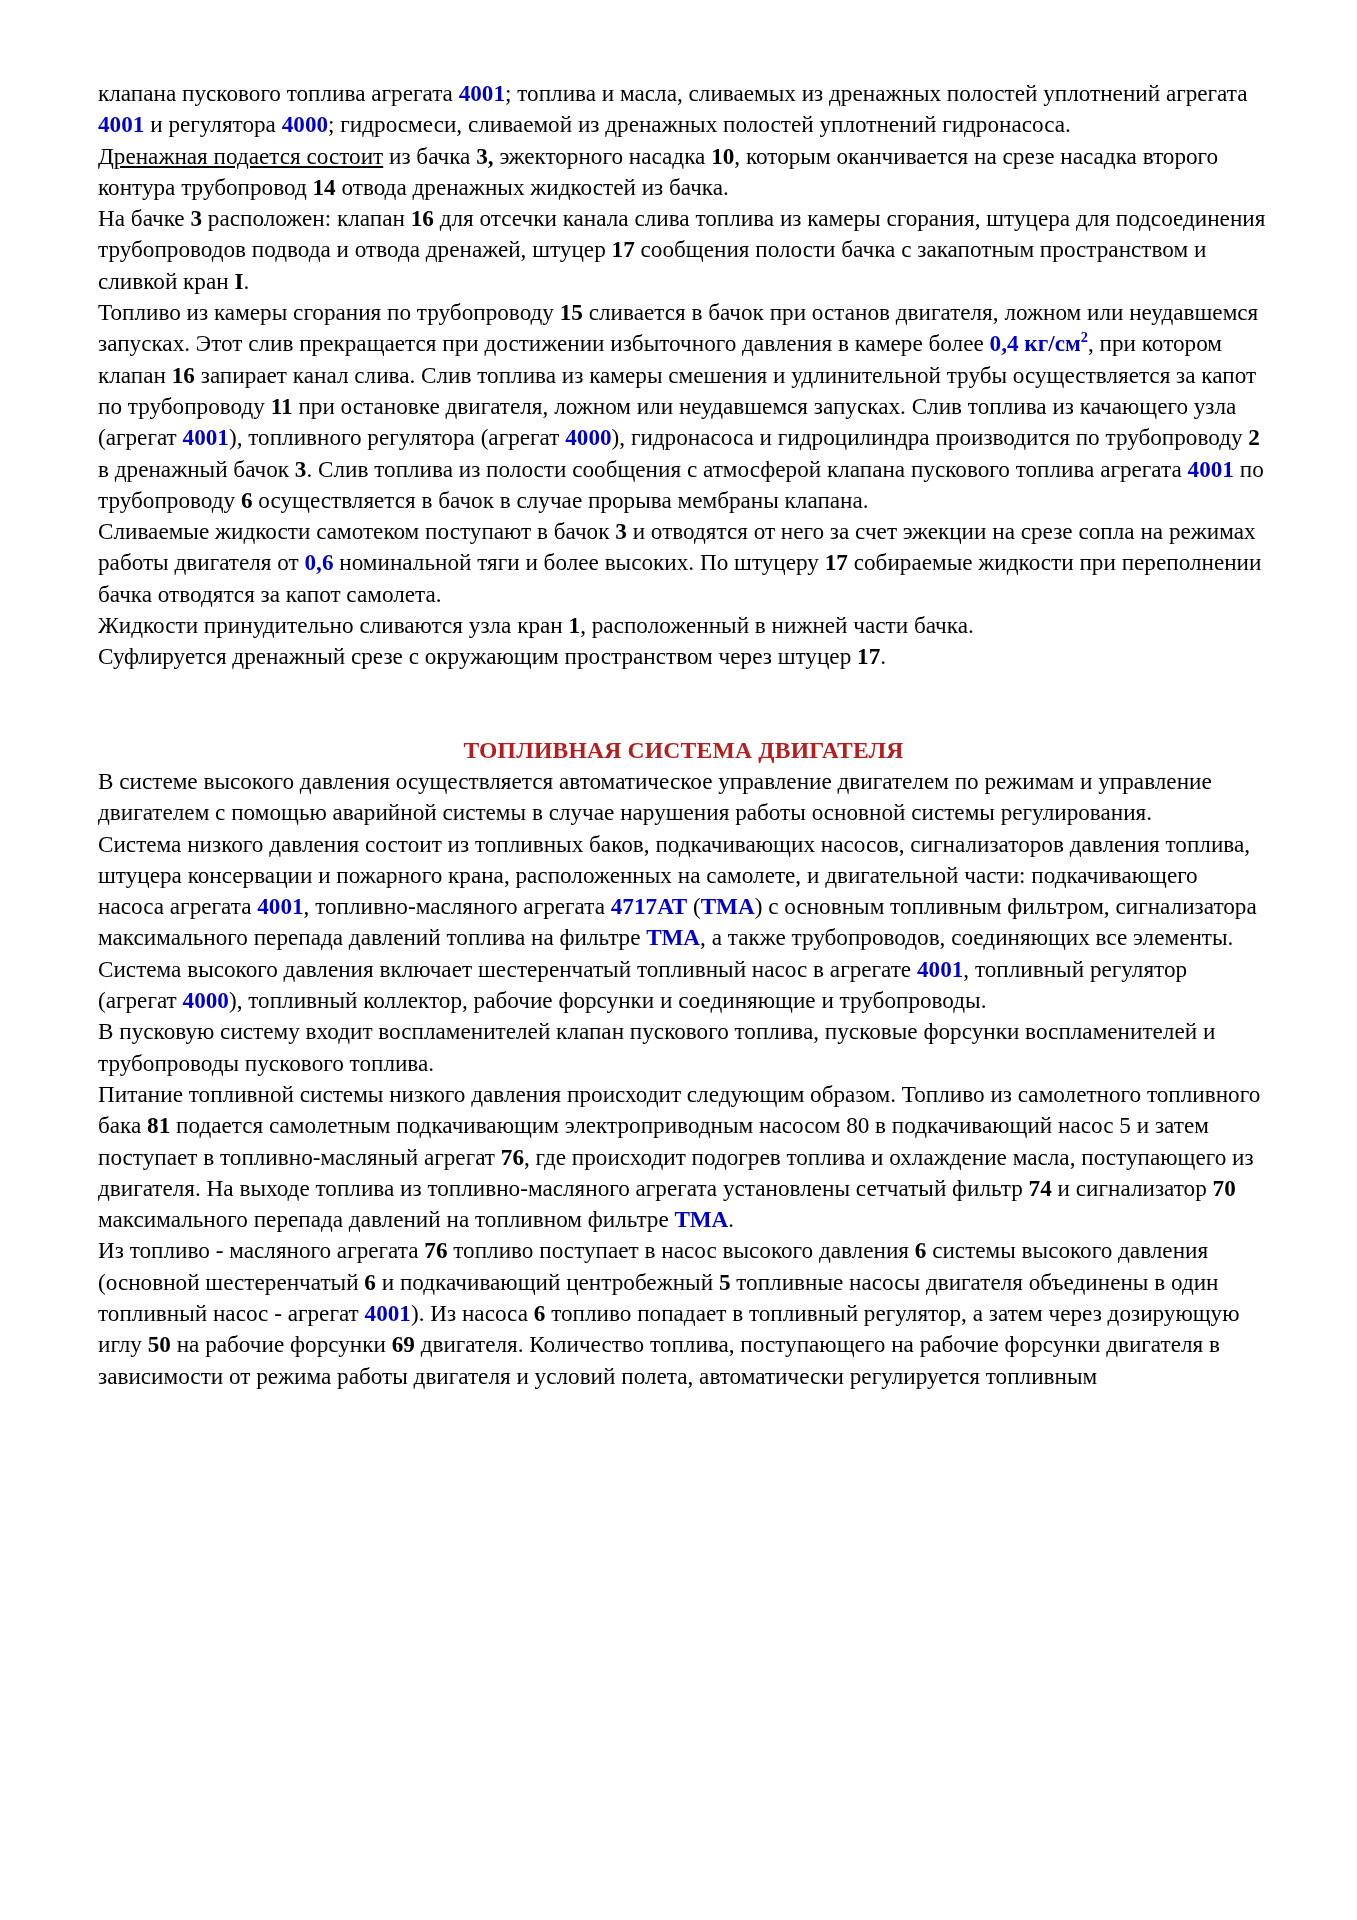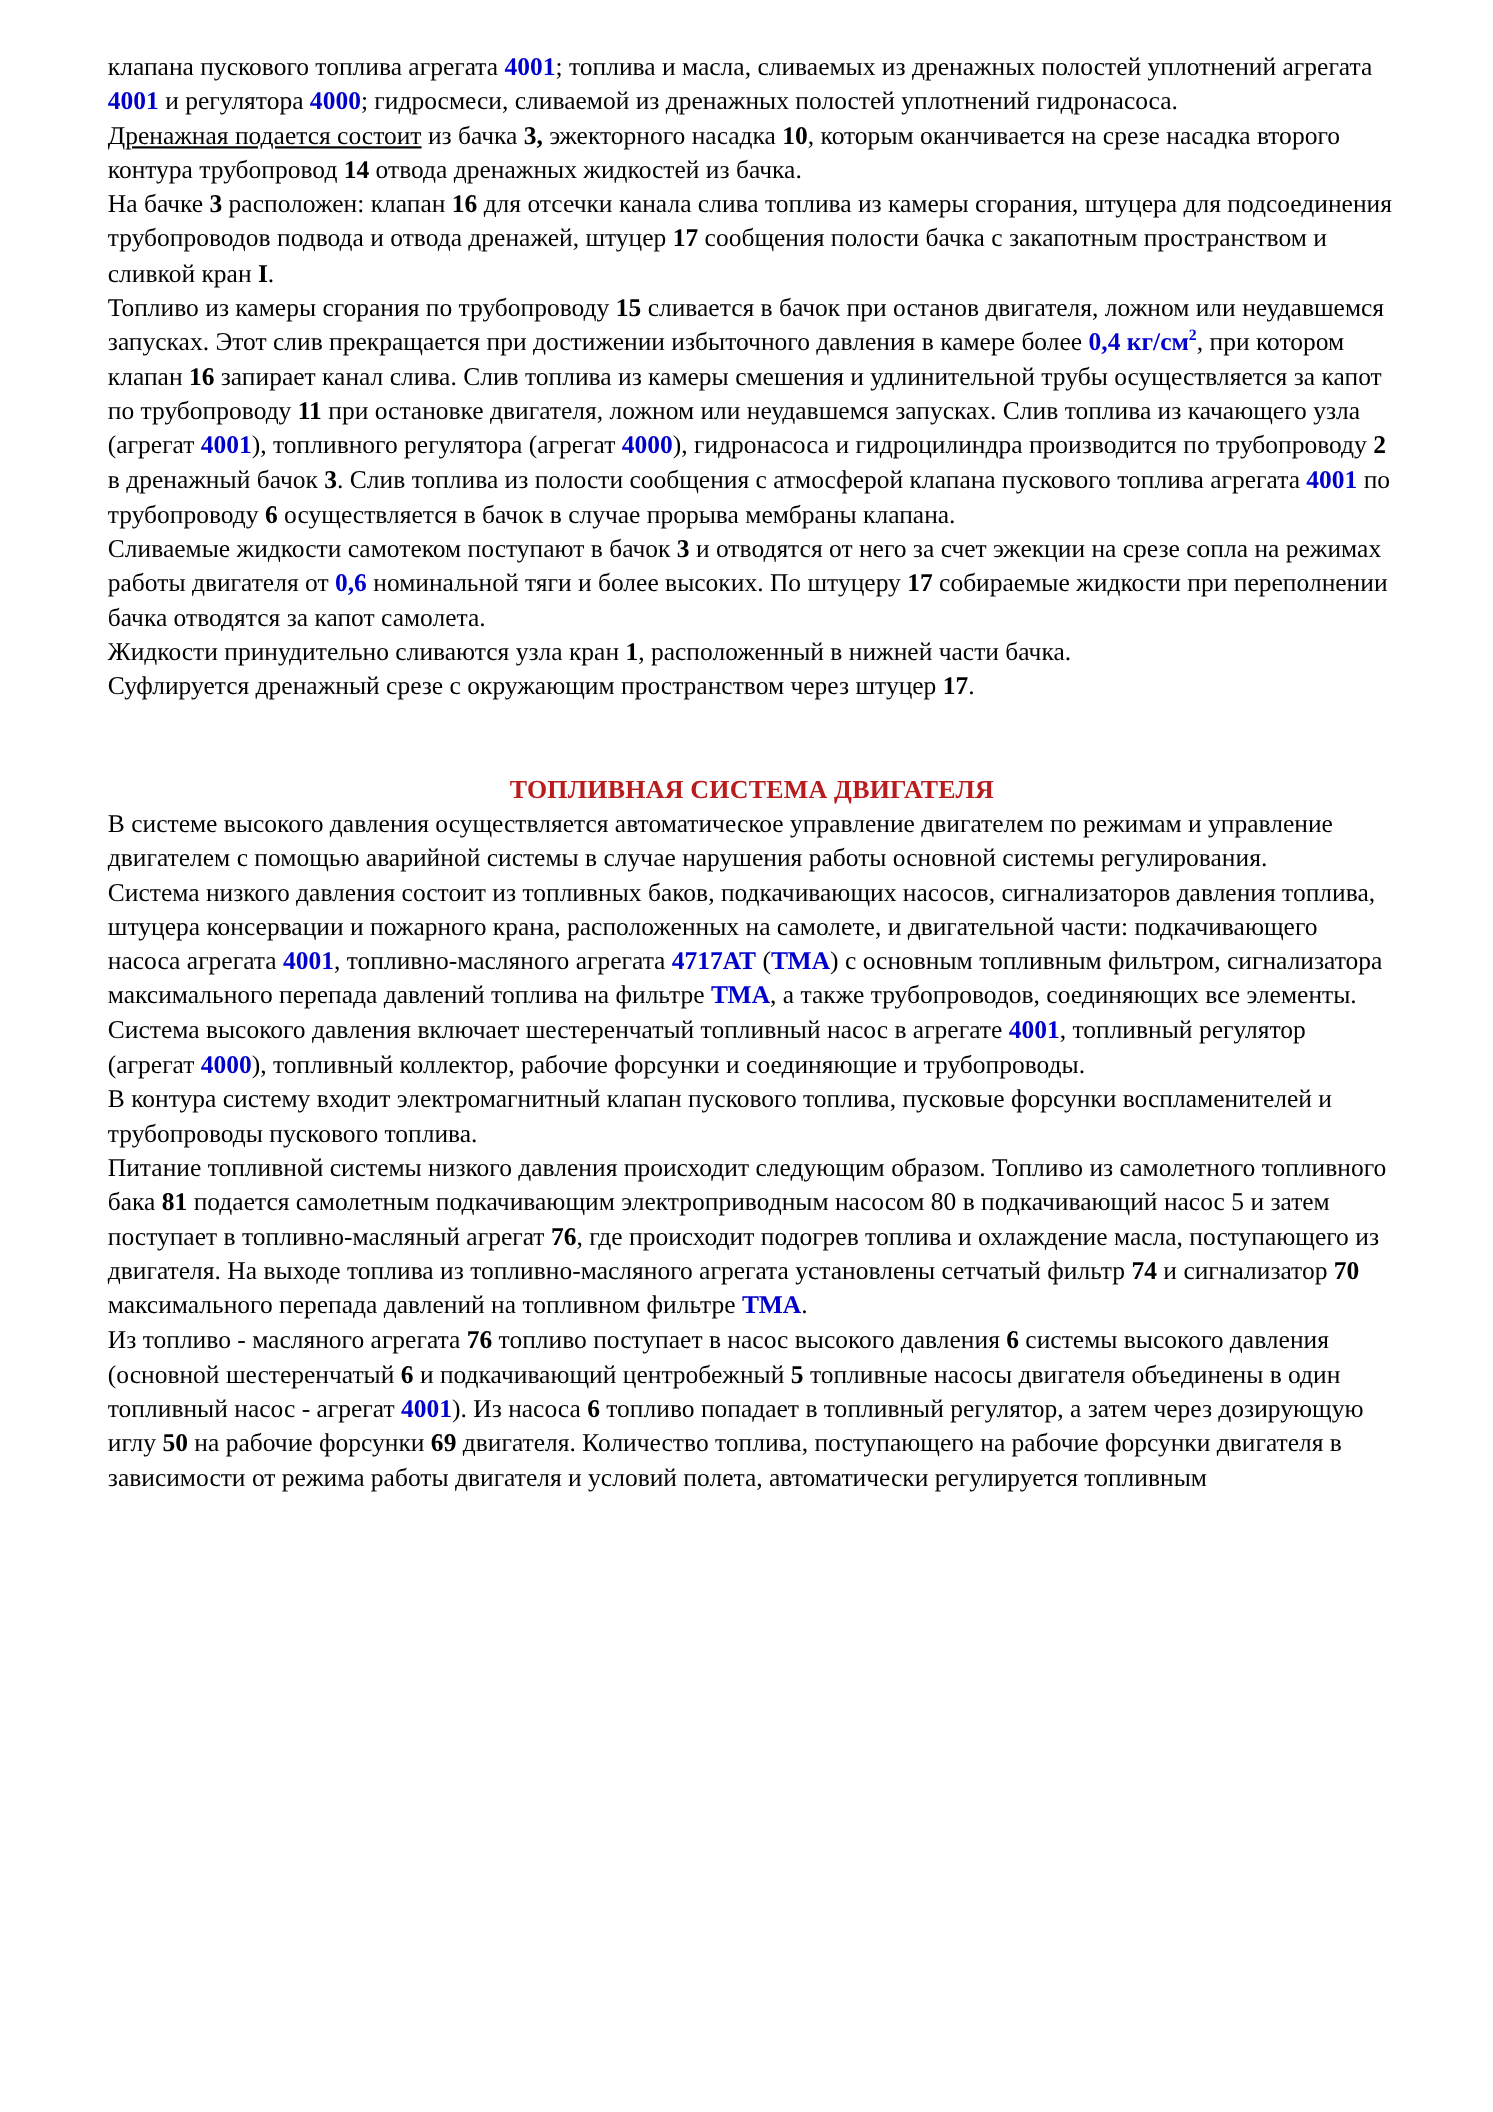--- a/index.html
+++ b/index.html
@@ -12,21 +12,21 @@
     font-family: "Liberation Serif", "DejaVu Serif", serif;
     color: #000000;
   }
   .page {
     width: 1357px;
     height: 1920px;
     box-sizing: border-box;
     background: #ffffff;
     position: relative;
     overflow: hidden;
-    padding: 46px 88px 0 98px;
+    padding: 78px 88px 0 98px;
   }
   .doc-body {
     font-size: 23.2px;
     line-height: 31.3px;
     text-align: left;
   }
   p.para {
     margin: 0;
     text-indent: 0;
     
@@ -83,20 +83,20 @@
 
     <p class="section-title">ТОПЛИВНАЯ СИСТЕМА ДВИГАТЕЛЯ</p>
 
 
     <p class="para">В системе высокого давления осуществляется автоматическое управление двигателем по режимам и управление двигателем с помощью аварийной системы в случае нарушения работы основной системы регулирования.</p>
 
     <p class="para"><span>Система низкого давления состоит из топливных баков, подкачивающих насосов, сигнализаторов давления топлива, штуцера консервации и пожарного крана, расположенных на самолете, и двигательной части: подкачивающего насоса агрегата </span><span class="blue">4001</span><span>, топливно-масляного агрегата </span><span class="blue">4717АТ</span><span> (</span><span class="blue">ТМА</span><span>) с основным топливным фильтром, сигнализатора максимального перепада давлений топлива на фильтре </span><span class="blue">ТМА</span><span>, а также трубопроводов, соединяющих все элементы.</span></p>
 
     <p class="para"><span>Система высокого давления включает шестеренчатый топливный насос в агрегате </span><span class="blue">4001</span><span>, топливный регулятор (агрегат </span><span class="blue">4000</span><span>), топливный коллектор, рабочие форсунки и соединяющие и трубопроводы.</span></p>
 
-    <p class="para">В контура систему входит электромагнитный клапан пускового топлива, пусковые форсунки воспламенителей и трубопроводы пускового топлива.</p>
+    <p class="para">В пусковую систему входит воспламенителей клапан пускового топлива, пусковые форсунки воспламенителей и трубопроводы пускового топлива.</p>
 
     <p class="para"><span>Питание топливной системы низкого давления происходит следующим образом. Топливо из самолетного топливного бака </span><span class="b">81</span><span> подается самолетным подкачивающим электроприводным насосом 80 в подкачивающий насос 5 и затем поступает в топливно-масляный агрегат </span><span class="b">76</span><span>, где происходит подогрев топлива и охлаждение масла, поступающего из двигателя. На выходе топлива из топливно-масляного агрегата установлены сетчатый фильтр </span><span class="b">74</span><span> и сигнализатор </span><span class="b">70</span><span> максимального перепада давлений на топливном фильтре </span><span class="blue">ТМА</span><span>.</span></p>
 
     <p class="para"><span>Из топливо - масляного агрегата </span><span class="b">76</span><span> топливо поступает в насос высокого давления </span><span class="b">6</span><span> системы высокого давления (основной шестеренчатый </span><span class="b">6</span><span> и подкачивающий центробежный </span><span class="b">5</span><span> топливные насосы двигателя объединены в один топливный насос - агрегат </span><span class="blue">4001</span><span>). Из насоса </span><span class="b">6</span><span> топливо попадает в топливный регулятор, а затем через дозирующую иглу </span><span class="b">50</span><span> на рабочие форсунки </span><span class="b">69</span><span> двигателя. Количество топлива, поступающего на рабочие форсунки двигателя в зависимости от режима работы двигателя и условий полета, автоматически регулируется топливным</span></p>
 
   </div>
 </div>
 
 </body></html>

